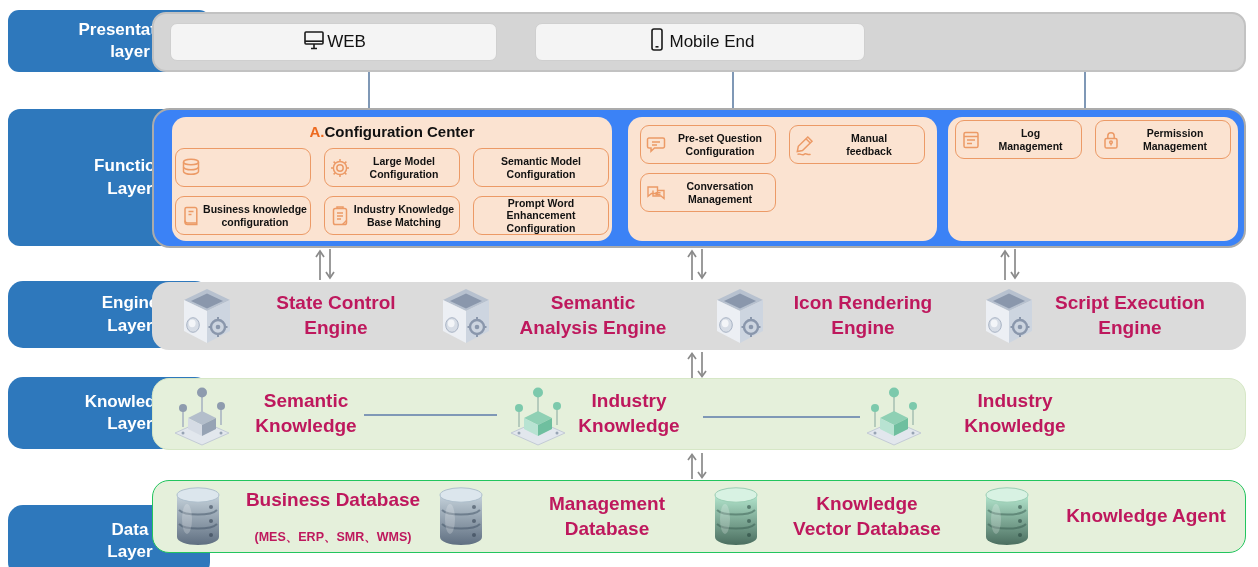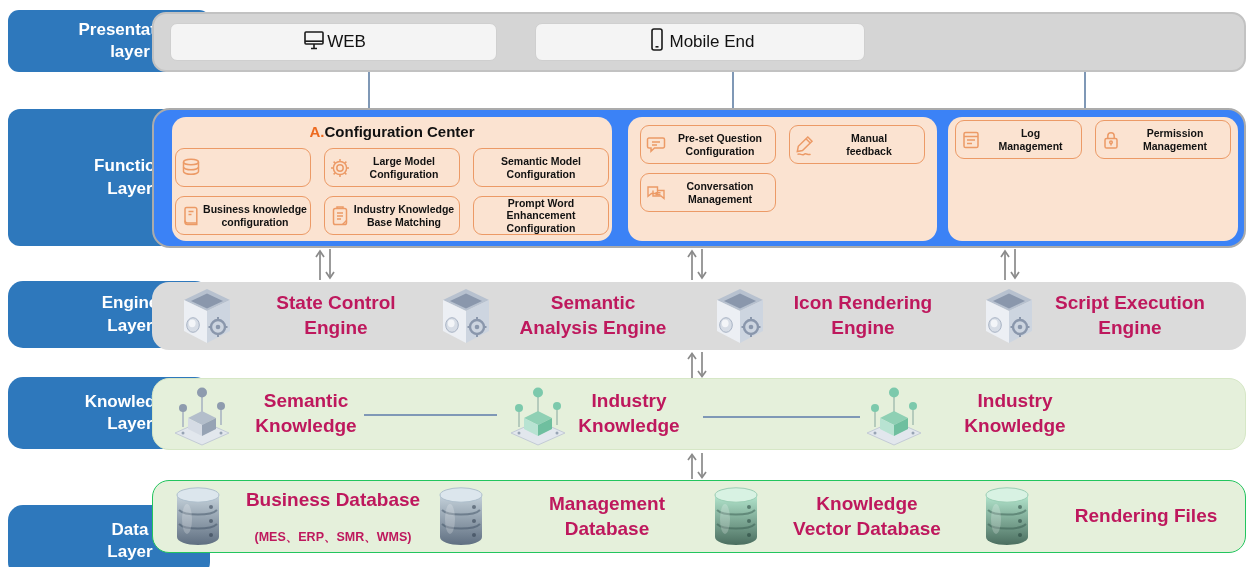--- a/index.html
+++ b/index.html
@@ -433,16 +433,16 @@
     <span class="abs" style="left:830px;top:6px;"><svg width="48" height="60" viewBox="0 0 48 60">
           <path d="M3,8 V50 c0,4.5 9.4,8 21,8 s21,-3.5 21,-8 V8" fill="url(#dbgreen)" opacity="0.93"></path>
           <path d="M5,23 c3,3 10,4.6 19,4.6 s16,-1.6 19,-4.6" stroke="#2F5246" stroke-width="2" fill="none" opacity="0.45"></path>
           <path d="M5,37 c3,3 10,4.6 19,4.6 s16,-1.6 19,-4.6" stroke="#2F5246" stroke-width="2" fill="none" opacity="0.45"></path>
           <circle cx="37" cy="20" r="2" fill="#24423A" opacity="0.55"></circle>
           <circle cx="37" cy="34" r="2" fill="#24423A" opacity="0.55"></circle>
           <circle cx="37" cy="48" r="2" fill="#24423A" opacity="0.55"></circle>
           <ellipse cx="24" cy="8" rx="21" ry="7.2" fill="#D8F2E3" stroke="#9ACDB4"></ellipse>
           <ellipse cx="13" cy="32" rx="5" ry="15" fill="#ffffff" opacity="0.22"></ellipse>
         </svg></span>
-    <div class="big-text" style="left:888px;width:210px;">Rendering Files</div>
+    <div class="big-text" style="left:888px;width:210px;">Knowledge Agent</div>
   </div>
 
 </div>
 
 </body></html>

